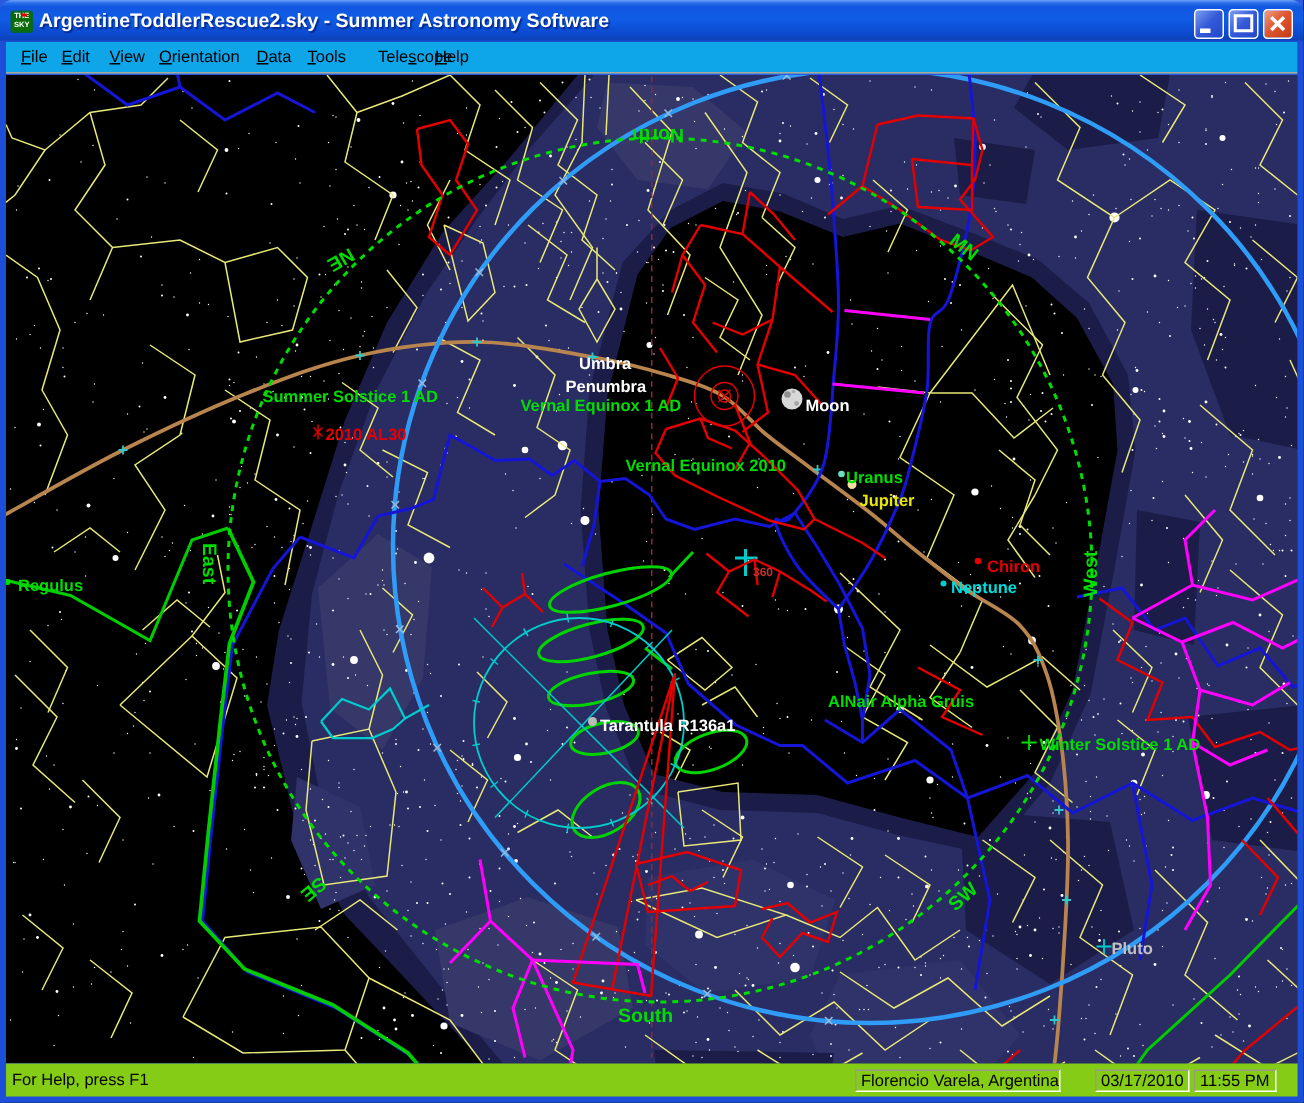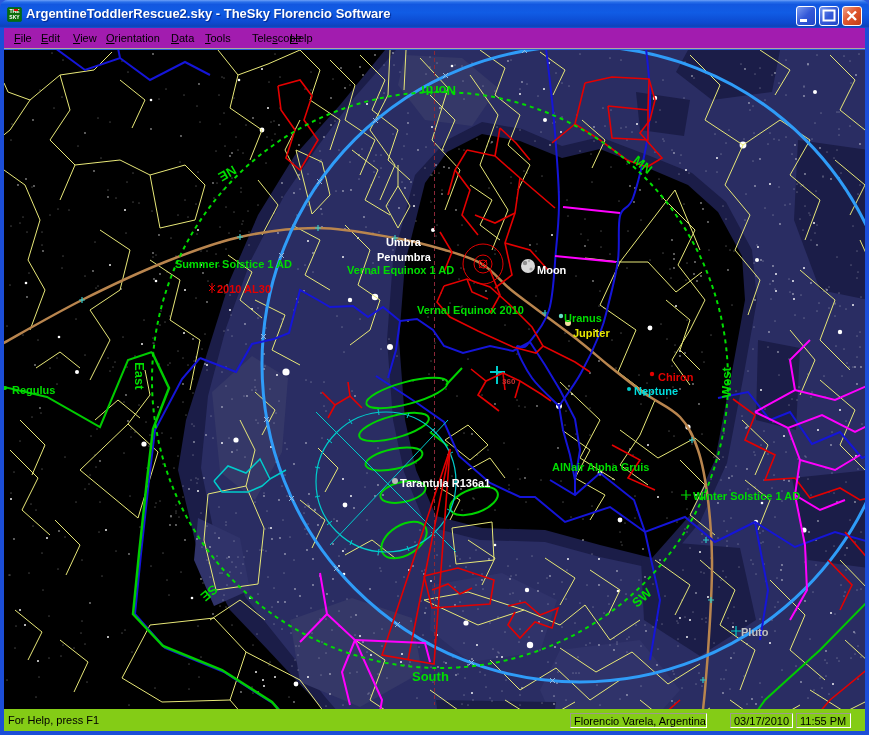--- a/index.html
+++ b/index.html
@@ -5,21 +5,21 @@
 .win{position:absolute;left:0;top:0;width:869px;height:735px}
 .titlebar{position:absolute;left:0;top:0;width:869px;height:28px;border-radius:8px 8px 0 0;
 background:linear-gradient(180deg,#6ea1f8 0%,#2a70ea 7%,#1257e0 16%,#105ce5 45%,#0c49cf 82%,#0d43b8 94%,#1b4fd8 100%)}
 .title{position:absolute;left:26px;top:6px;color:#fff;font-size:13px;font-weight:bold;text-shadow:1px 1px 1px #00268c;white-space:nowrap}
 .icon{position:absolute;left:7px;top:7px;width:15px;height:15px;background:#0a6c0a;border:1px solid #063;border-radius:2px}
 .icon div{color:#fff;font-size:5px;font-weight:bold;text-align:center;line-height:6px}
 .icon .r{position:absolute;top:1px;left:6px;width:4px;height:2px;background:#d00}
 .btn{position:absolute;top:6px;width:20px;height:20px;border:1px solid #fff;border-radius:3px}
 .bmin,.bmax{background:linear-gradient(135deg,#7d9df0 0%,#3358d8 50%,#2348c8 100%)}
 .bclose{background:linear-gradient(135deg,#f0a088 0%,#e0572f 45%,#c33c15 100%)}
-.menubar{position:absolute;left:4px;top:28px;width:861px;height:21px;background:#a21caf;border-bottom:1px solid #aca899}
+.menubar{position:absolute;left:4px;top:28px;width:861px;height:21px;background:#0ea5e9;border-bottom:1px solid #aca899}
 .menubar span{position:absolute;top:4px;font-size:11px;color:#000}
 .statusbar{position:absolute;left:4px;top:709px;width:861px;height:22px;background:#84cc16;font-size:11px;color:#000}
 .sb{position:absolute;top:4px;height:15px;border:1px solid;border-color:#9d9a8a #fff #fff #9d9a8a;padding:1px 3px;font-size:11px;white-space:nowrap;overflow:hidden}
 .sideL{position:absolute;left:0;top:28px;width:4px;height:707px;background:#1c4ed8}
 .sideR{position:absolute;right:0;top:28px;width:4px;height:707px;background:#1c4ed8}
 .bot{position:absolute;left:0;top:731px;width:869px;height:4px;background:#1c4ed8}
 u{text-decoration:underline}
 </style></head><body>
 <div class="win">
 <svg width="869" height="735" viewBox="0 0 869 735" style="position:absolute;left:0;top:0">
@@ -1848,21 +1848,21 @@
         <text x="637" y="608" fill="#00dd00" font-size="13" font-weight="bold" transform="rotate(-42 637 608)">SW</text>
         <text x="731" y="398" fill="#00dd00" font-size="13" font-weight="bold" transform="rotate(-90 731 398)">West</text>
         <text x="632" y="162" fill="#00dd00" font-size="13" font-weight="bold" transform="rotate(38 632 162)">MN</text>
       </g>
     </svg>
 <div class="titlebar"></div>
 <div class="icon">
       <div>THE<br>SKY</div>
       <div class="r"></div>
     </div>
-<div class="title">ArgentineToddlerRescue2.sky - TheSky Florencio Software</div>
+<div class="title">ArgentineToddlerRescue2.sky - Summer Astronomy Software</div>
 <div class="btn bmin" style="left:796px"><svg width="18" height="18">
         <rect x="3" y="12" width="7" height="3" fill="#fff"></rect>
       </svg></div>
 <div class="btn bmax" style="left:818.5px"><svg width="18" height="18">
         <rect x="3.5" y="3.5" width="11" height="10" fill="none" stroke="#fff" stroke-width="2"></rect>
       </svg></div>
 <div class="btn bclose" style="left:841.5px"><svg width="18" height="18">
         <path d="M4.5,4.5 L13,13 M13,4.5 L4.5,13" stroke="#fff" stroke-width="2.4"></path>
       </svg></div>
 <div class="menubar">

